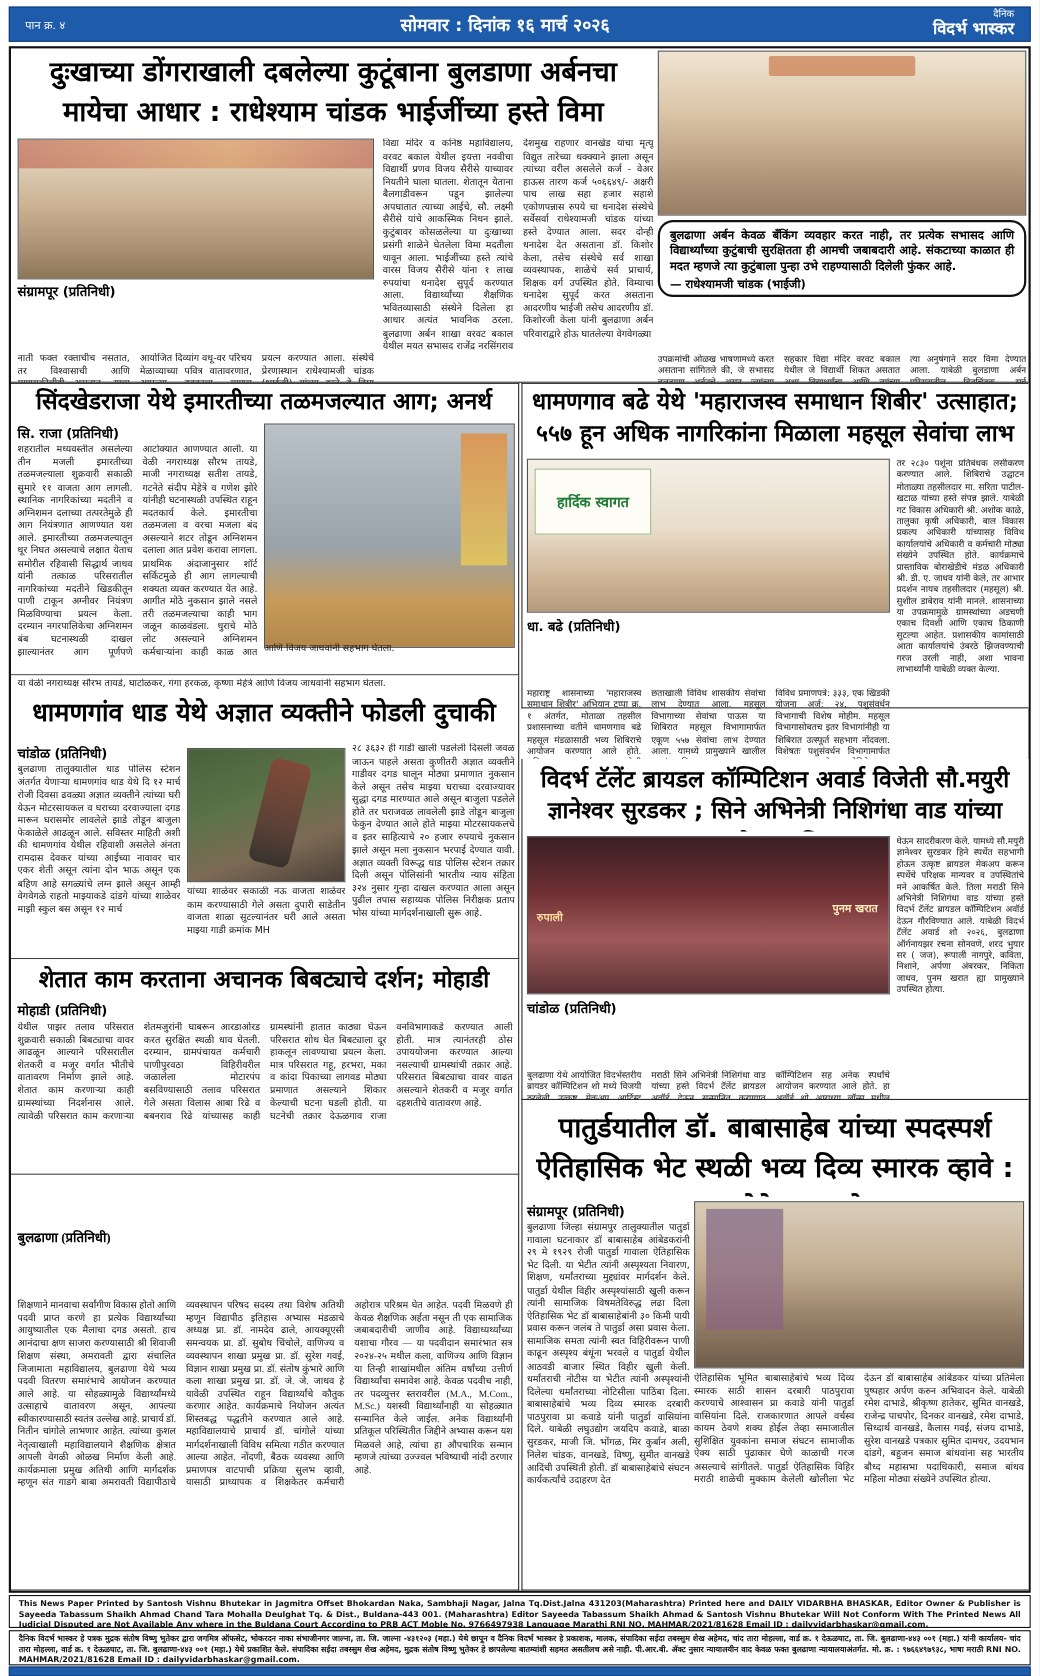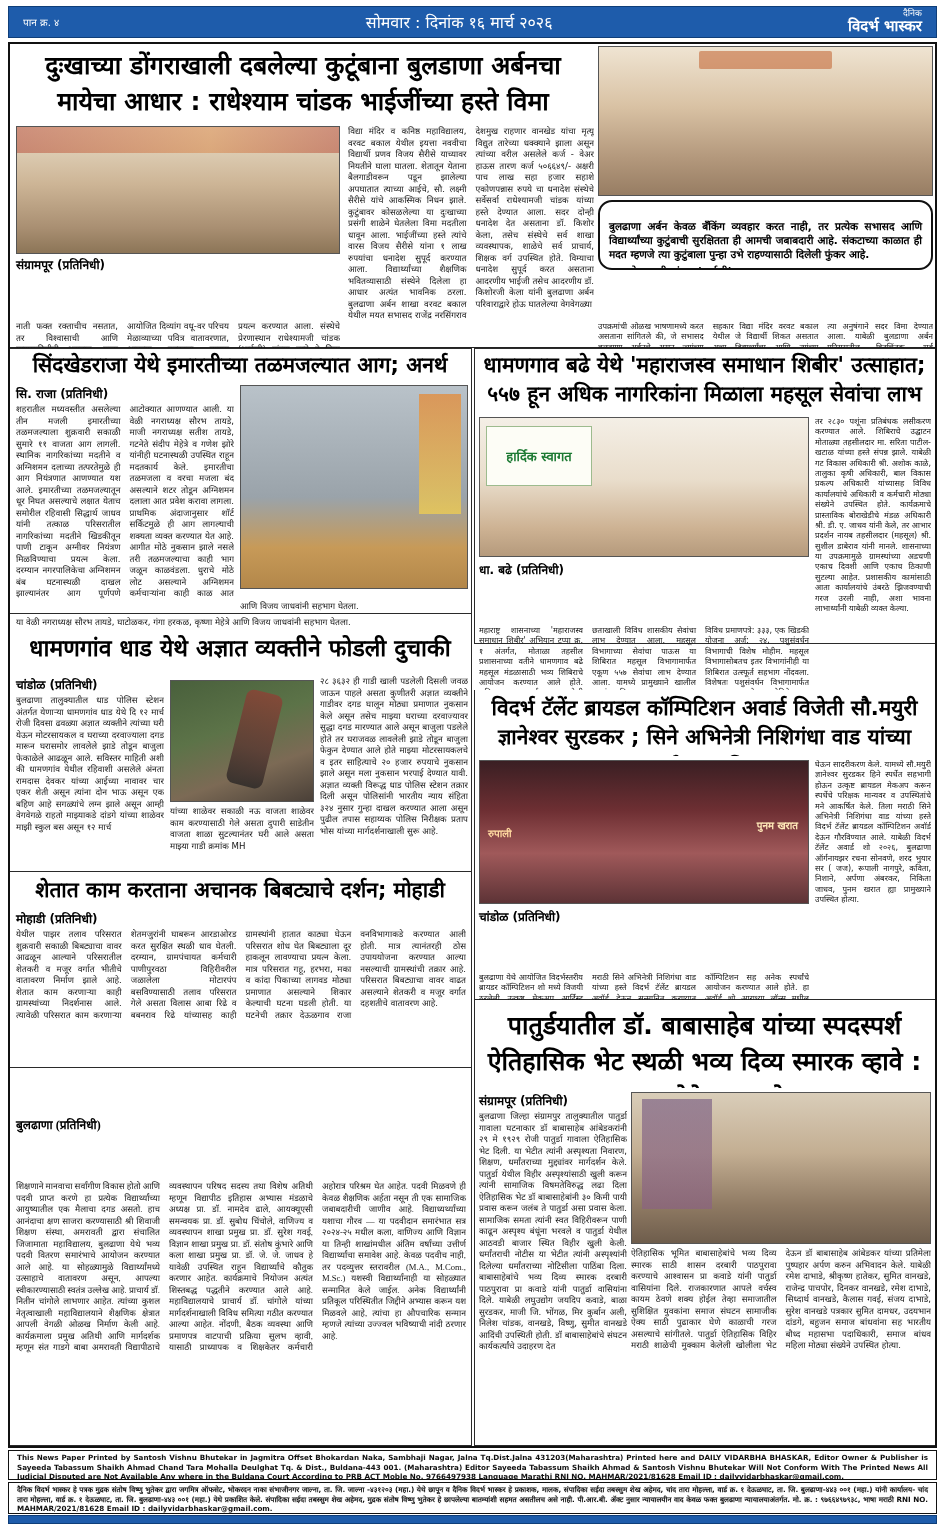--- a/index.html
+++ b/index.html
@@ -9,21 +9,21 @@
     overflow:hidden;margin:0 auto;
   }
   .abs{position:absolute;}
   
   .topbar{
     background:#1e5cab;color:#fff;display:flex;align-items:center;
     justify-content:space-between;padding:0 14px;box-sizing:border-box;
     border:1px solid #0f3e79;
   }
   .topbar .pn{font-size:10px;font-weight:normal;}
-  .topbar .dt{font-size:16px;font-weight:normal;margin-left:11px;}
+  .topbar .dt{font-size:16px;font-weight:bold;margin-left:11px;}
   .mast{text-align:right;line-height:1.05;}
   .mast .m1{font-size:9px;display:block;}
   .mast .m2{font-size:15px;font-weight:bold;display:block;}
   
   .frame{border:2px solid #111;box-sizing:border-box;pointer-events:none;}
   .blk{box-sizing:border-box;border:1px solid #2a2a2a;background:#fff;}
   
   .hl{font-weight:bold;color:#000;text-align:center;overflow:hidden;}
   .hl1{font-size:25px;line-height:1.45;}
   .hl3{font-size:21px;line-height:1.4;}
@@ -37,21 +37,21 @@
   .cols3{column-count:3;column-gap:9px;margin-top:48px;}
   .cols4{column-count:4;column-gap:9px;}
   .byline{font-weight:bold;font-size:12px;color:#000;margin-bottom:2px;}
   .tiny{font-size:8px;line-height:1.3;}
   
   .ph{overflow:hidden;border:1px solid #555;box-sizing:border-box;}
   .ph .ov{position:absolute;font-weight:bold;}
   
   .quote{
     border:2px solid #111;border-radius:14px;box-sizing:border-box;
-    padding:17px 9px;font-size:10.5px;font-weight:bold;line-height:1.35;
+    padding:5px 9px;font-size:10.5px;font-weight:bold;line-height:1.35;
     text-align:justify;color:#000;overflow:hidden;background:#fff;
   }
   .quote .attr{display:block;margin-top:2px;font-size:10.5px;}
   
   .fbox{
     border:1.5px solid #111;box-sizing:border-box;padding:2px 8px;
     font-size:7.2px;line-height:1.35;text-align:justify;color:#111;
     font-weight:bold;overflow:hidden;background:#fff;
   }
   .botbar{background:#1e5cab;border:1px solid #0f3e79;box-sizing:border-box;}
@@ -99,21 +99,21 @@
 
   <div class="abs blk" style="left:10px;top:348px;width:462px;height:266px;border-left:none;">
     <div class="abs hl hl3" style="left:4px;top:2px;width:452px;height:30px;">सिंदखेडराजा येथे इमारतीच्या तळमजल्यात आग; अनर्थ टळला !</div>
     <div class="abs" style="left:6px;top:36px;width:218px;height:224px;">
       <div class="byline">सि. राजा (प्रतिनिधी)</div>
       <div class="bt cols2" style="height:206px;">शहरातील मध्यवस्तीत असलेल्या तीन मजली इमारतीच्या तळमजल्याला शुक्रवारी सकाळी सुमारे ११ वाजता आग लागली. स्थानिक नागरिकांच्या मदतीने व अग्निशमन दलाच्या तत्परतेमुळे ही आग नियंत्रणात आणण्यात यश आले. इमारतीच्या तळमजल्यातून धूर निघत असल्याचे लक्षात येताच समोरील रहिवासी सिद्धार्थ जाधव यांनी तत्काळ परिसरातील नागरिकांच्या मदतीने खिडकीतून पाणी टाकून अग्नीवर नियंत्रण मिळविण्याचा प्रयत्न केला. दरम्यान नगरपालिकेचा अग्निशमन बंब घटनास्थळी दाखल झाल्यानंतर आग पूर्णपणे आटोक्यात आणण्यात आली. या वेळी नगराध्यक्ष सौरभ तायडे, माजी नगराध्यक्ष सतीश तायडे, गटनेते संदीप मेहेत्रे व गणेश झोरे यांनीही घटनास्थळी उपस्थित राहून मदतकार्य केले. इमारतीचा तळमजला व वरचा मजला बंद असल्याने शटर तोडून अग्निशमन दलाला आत प्रवेश करावा लागला. प्राथमिक अंदाजानुसार शॉर्ट सर्किटमुळे ही आग लागल्याची शक्यता व्यक्त करण्यात येत आहे. आगीत मोठे नुकसान झाले नसले तरी तळमजल्याचा काही भाग जळून काळवंडला. धुराचे मोठे लोट असल्याने अग्निशमन कर्मचाऱ्यांना काही काळ आत काम करणे कठीण झाले. सुमारे एक तासाच्या प्रयत्नांनंतर आग पूर्णपणे आटोक्यात आली. या कारवाईत आरोग्य निरीक्षक कैलास सुनगत व अग्निशमन कर्मचारी गोलू घाटोळकर, गंगा हरकळ, कृष्णा मेहेत्रे</div>
     </div>
     <div class="abs ph" style="left:230px;top:36px;width:228px;height:204px;background:linear-gradient(180deg,#b9c2c9 0%,#9aa3aa 55%,#c79a58 80%,#b3874a 100%);">
       <div class="abs" style="right:6px;top:8px;width:42px;height:120px;background:linear-gradient(180deg,#e8862d,#f7d24b);opacity:.7;"></div>
     </div>
-    <div class="abs bt" style="left:230px;top:252px;width:228px;height:16px;">आणि विजय जाधवांनी सहभाग घेतला.</div>
+    <div class="abs bt" style="left:230px;top:236px;width:228px;height:16px;">आणि विजय जाधवांनी सहभाग घेतला.</div>
   </div>
 
   <div class="abs blk" style="left:474px;top:348px;width:461px;height:296px;border-right:none;">
     <div class="abs hl hl3" style="left:4px;top:2px;width:451px;height:62px;">धामणगाव बढे येथे 'महाराजस्व समाधान शिबीर' उत्साहात; ५५७ हून अधिक नागरिकांना मिळाला महसूल सेवांचा लाभ</div>
     <div class="abs ph" style="left:4px;top:68px;width:330px;height:140px;background:linear-gradient(180deg,#f4efe6 0%,#e9ddcb 45%,#cdb293 80%,#b59a7c 100%);">
       <div class="abs" style="left:6px;top:8px;width:104px;height:58px;background:#fdfdf6;border:1px solid #9dbb8e;color:#1d7a33;font-weight:bold;font-size:13px;display:flex;align-items:center;justify-content:center;">हार्दिक स्वागत</div>
     </div>
     <div class="abs" style="left:4px;top:212px;width:330px;height:126px;">
       <div class="byline">धा. बढे (प्रतिनिधी)</div>
       <div class="bt cols3 tiny" style="height:108px;">महाराष्ट्र शासनाच्या 'महाराजस्व समाधान शिबीर' अभियान टप्पा क्र. १ अंतर्गत, मोताळा तहसील प्रशासनाच्या वतीने धामणगाव बढे महसूल मंडळासाठी भव्य शिबिराचे आयोजन करण्यात आले होते. शनिवार, १४ मार्च २०२६ रोजी येथील श्री गजानन महाराज मंगल कार्यालयात पार पडलेल्या या शिबिरात नागरिकांना एकाच छताखाली विविध शासकीय सेवांचा लाभ देण्यात आला. महसूल विभागाच्या सेवांचा पाऊस या शिबिरात महसूल विभागामार्फत एकूण ५५७ सेवांचा लाभ देण्यात आला. यामध्ये प्रामुख्याने खालील कामांचा निपटारा करण्यात आला: फेरफार प्रलंबित प्रकरणे: १२, ७/१२ दुरुस्ती अर्ज: १६५, डिजिटल ७/१२ वितरण: ८६, ८-अ उतारे: ८६, विविध प्रमाणपत्रे: ३३३, एक खिडकी योजना अर्ज: २४, पशुसंवर्धन विभागाची विशेष मोहीम. महसूल विभागासोबतच इतर विभागांनीही या शिबिरात उत्स्फूर्त सहभाग नोंदवला. विशेषतः पशुसंवर्धन विभागामार्फत राबवण्यात आलेल्या मोहिमेत ३८ पशुपालकांच्या पशूंना 'आधार' टॅगिंग करण्यात आले,</div>

